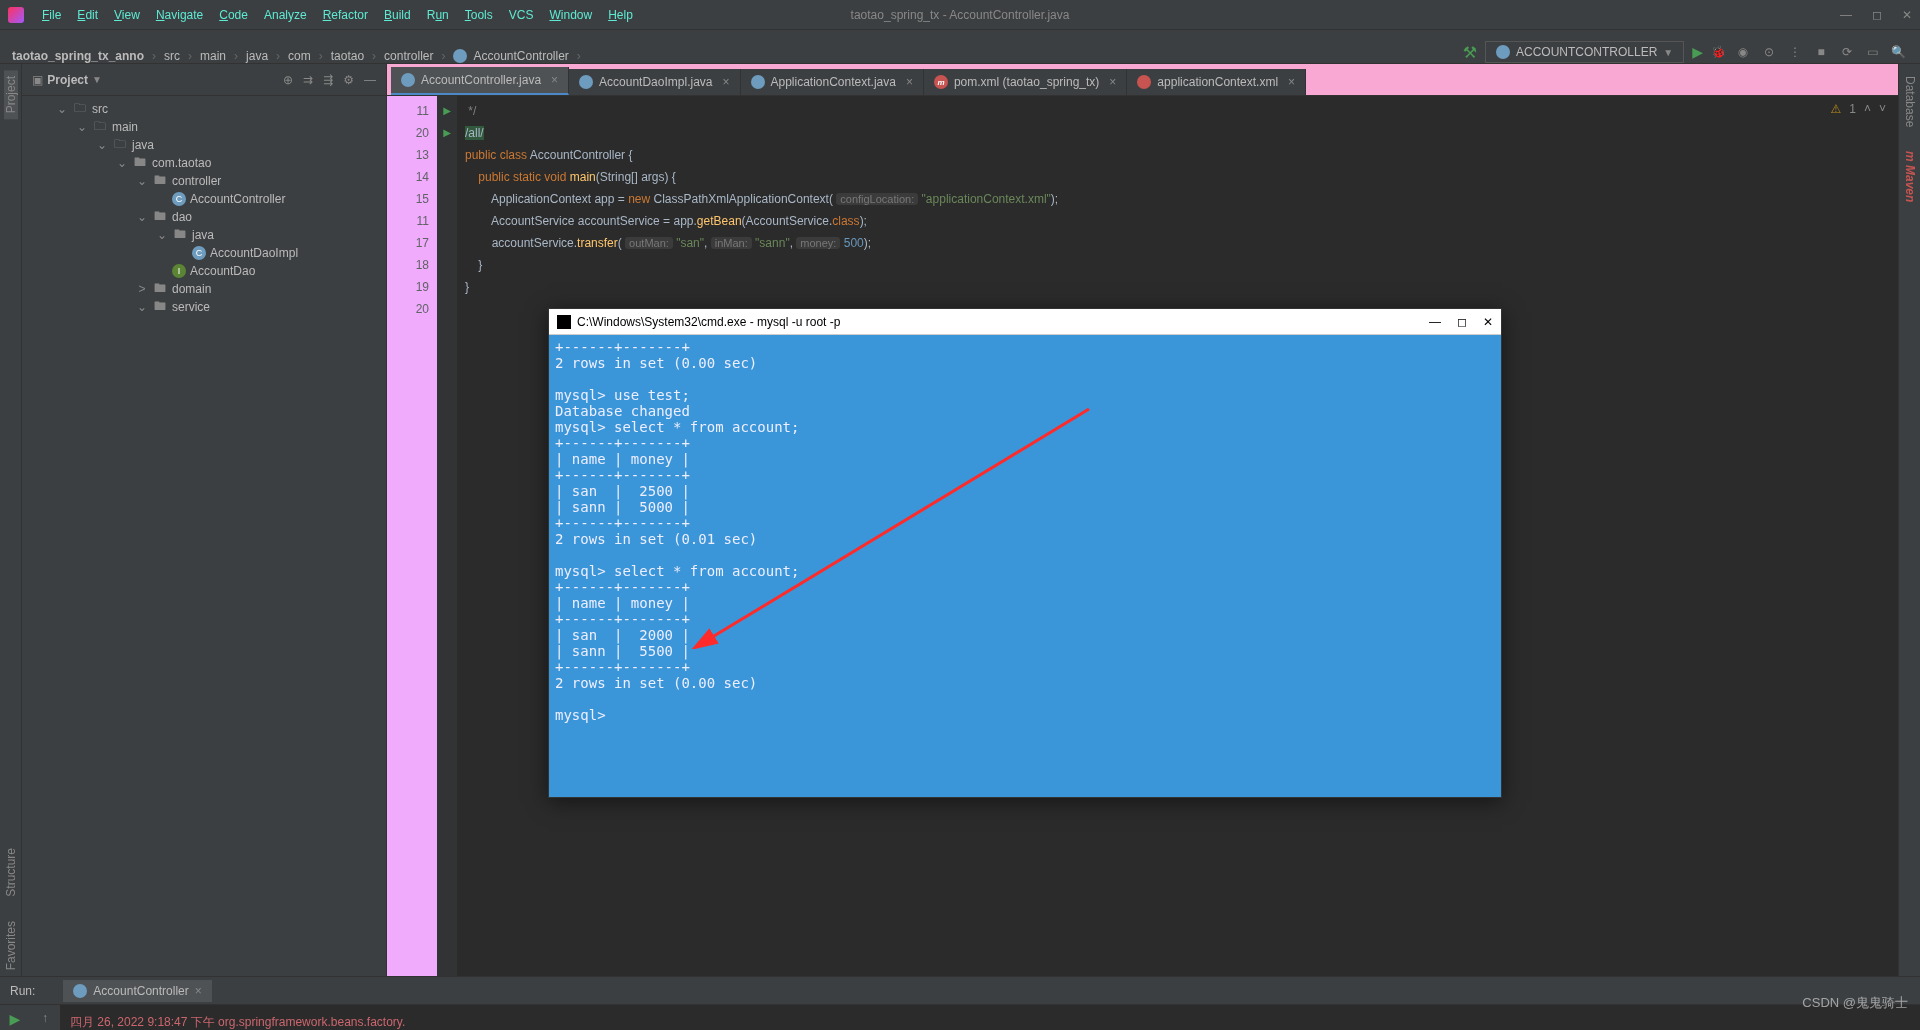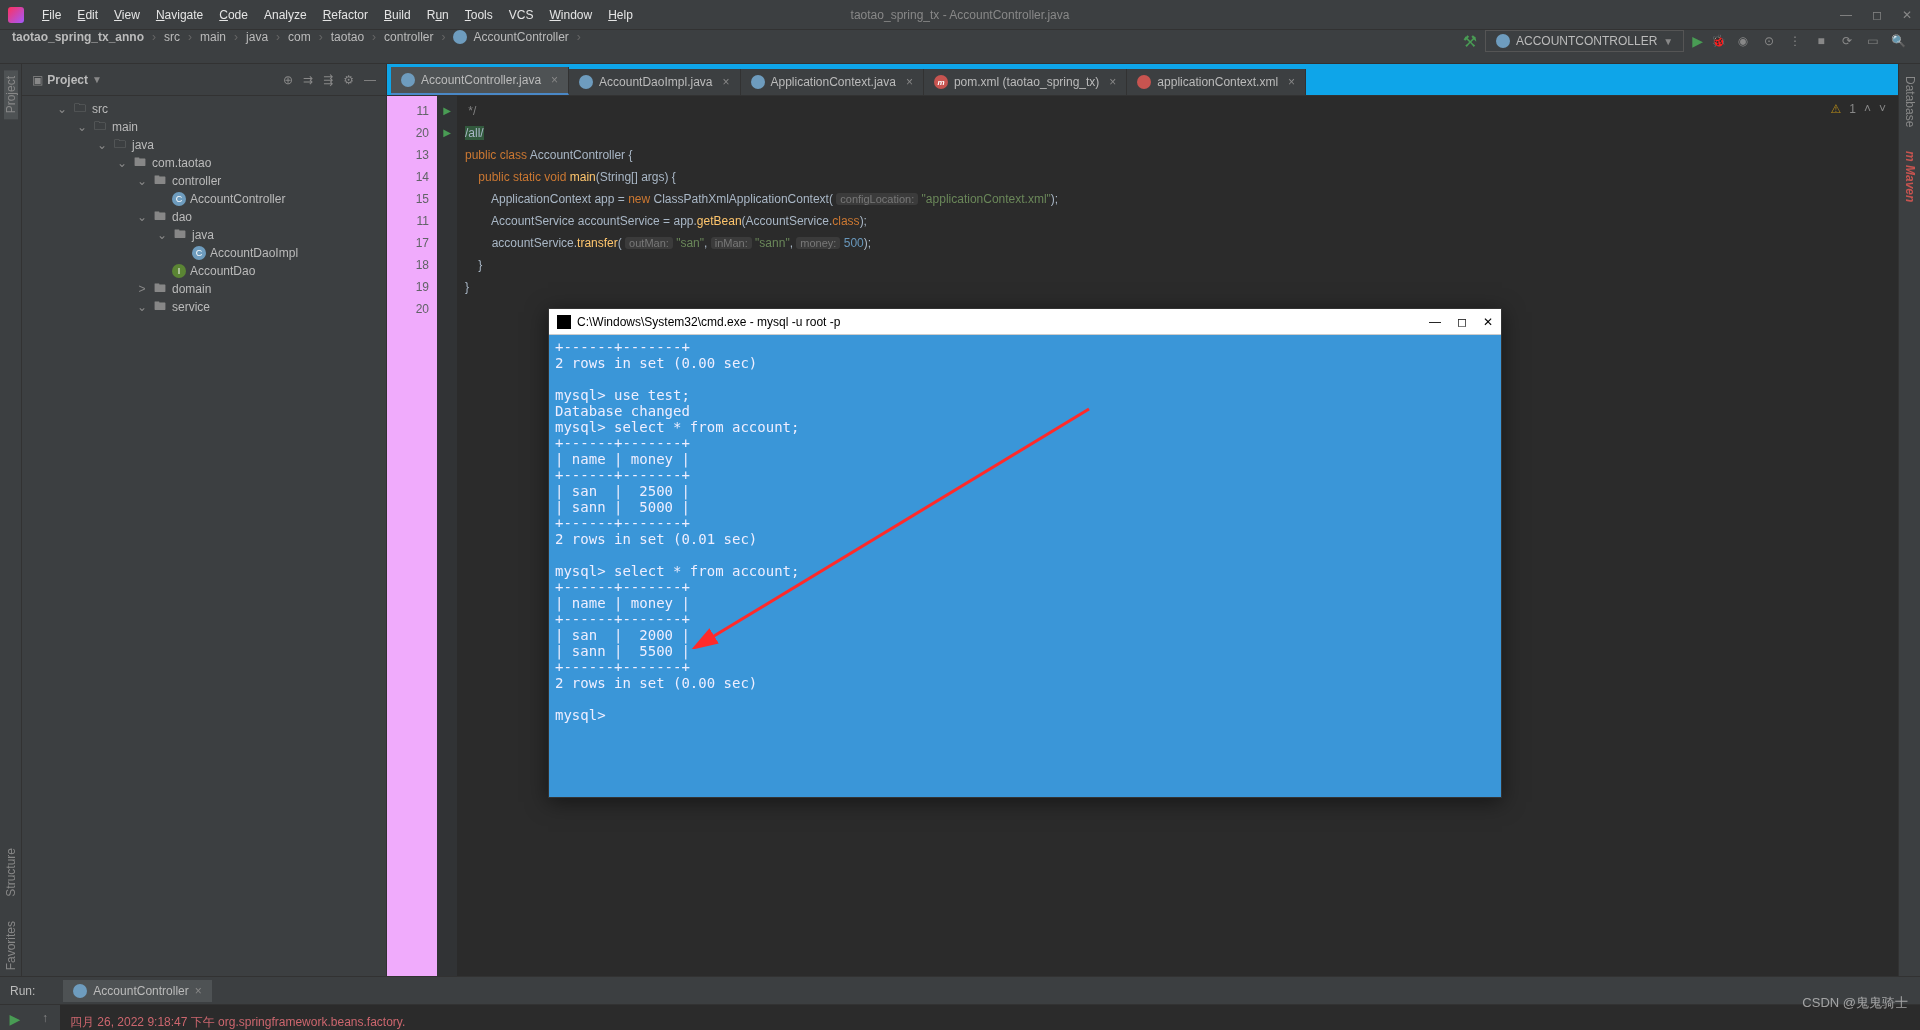--- a/index.html
+++ b/index.html
@@ -1,23 +1,23 @@
 <!DOCTYPE html>
 <html><head>
 <meta charset="utf-8">
 <style>
 *{margin:0;padding:0;box-sizing:border-box;font-family:"Segoe UI",Arial,sans-serif;font-size:12px;}
 body{background:#3c3f41;color:#bbb;width:1920px;height:1030px;overflow:hidden;position:relative;}
 .menubar{height:30px;background:#3c3f41;display:flex;align-items:center;padding:0 8px;border-bottom:1px solid #323232;}
 .app-icon{width:16px;height:16px;background:linear-gradient(135deg,#fe315d,#a259ff);border-radius:3px;margin-right:10px;}
-.menu-item{padding:0 8px;color:#e5e5e5;cursor:pointer;}
+.menu-item{padding:0 8px;color:#5eead4;cursor:pointer;}
 .menu-item u{text-decoration:underline;}
 .window-title{margin-left:auto;margin-right:auto;position:absolute;left:50%;transform:translateX(-50%);color:#888;}
 .win-controls{margin-left:auto;display:flex;gap:20px;color:#888;}
-.toolbar{height:34px;background:#3c3f41;display:flex;align-items:flex-start;padding:0 12px;border-bottom:1px solid #323232;}
+.toolbar{height:34px;background:#3c3f41;display:flex;align-items:flex-end;padding:0 12px;border-bottom:1px solid #323232;}
 .breadcrumb{display:flex;align-items:center;gap:4px;color:#bbb;}
 .breadcrumb .sep{color:#666;margin:0 4px;}
 .crumb-icon{width:14px;height:14px;background:#6e9cbe;border-radius:50%;display:inline-block;margin-right:2px;}
 .toolbar-right{margin-left:auto;display:flex;align-items:center;gap:8px;}
 .hammer{color:#499c54;font-size:16px;}
 .run-config{background:#3c3f41;border:1px solid #555;padding:3px 10px;display:flex;align-items:center;gap:6px;color:#bbb;}
 .run-config .ci{width:14px;height:14px;background:#6e9cbe;border-radius:50%;}
 .play{color:#499c54;font-size:14px;}
 .bug{color:#499c54;}
 .tb-icon{color:#888;width:18px;text-align:center;}
@@ -33,21 +33,21 @@
 .panel-header .pi{color:#888;}
 .panel-header-icons{margin-left:auto;display:flex;gap:10px;color:#888;}
 .tree{flex:1;overflow:auto;padding:4px 0;}
 .tree-item{display:flex;align-items:center;padding:2px 0 2px 8px;gap:4px;white-space:nowrap;}
 .tree-item .arrow{color:#888;width:12px;text-align:center;}
 .tree-item .icon{width:16px;height:14px;display:inline-flex;align-items:center;justify-content:center;}
 .folder{color:#878787;}
 .pkg{color:#878787;}
 .cls{width:14px;height:14px;background:#4a8a3f;border-radius:50%;color:#fff;font-size:9px;display:flex;align-items:center;justify-content:center;}
 .editor-area{flex:1;display:flex;flex-direction:column;background:#2b2b2b;}
-.tabs{height:32px;background:#0ea5e9;display:flex;align-items:flex-end;border-bottom:1px solid #323232;padding-left:4px;}
+.tabs{height:32px;background:#f9a8d4;display:flex;align-items:flex-end;border-bottom:1px solid #323232;padding-left:4px;}
 .tab{padding:6px 10px;display:flex;align-items:center;gap:6px;color:#bbb;border-right:1px solid #323232;background:#3c3f41;}
 .tab.active{background:#4e5254;border-bottom:2px solid #4a88c7;}
 .tab .ti{width:14px;height:14px;border-radius:50%;}
 .tab .ti.java{background:#6e9cbe;}
 .tab .ti.xml{background:#c75450;color:#fff;font-size:8px;display:flex;align-items:center;justify-content:center;font-style:italic;font-weight:bold;}
 .tab .close{color:#888;margin-left:4px;}
 .editor{flex:1;display:flex;background:#2b2b2b;font-family:"JetBrains Mono","Consolas",monospace;font-size:13px;position:relative;}
 .gutter{width:50px;background:#f0abfc;color:#606366;text-align:right;padding:4px 8px 4px 0;line-height:22px;}
 .gutter-icons{width:20px;background:#313335;padding-top:4px;line-height:22px;text-align:center;}
 .gutter-icons .gi{color:#499c54;font-size:10px;}

